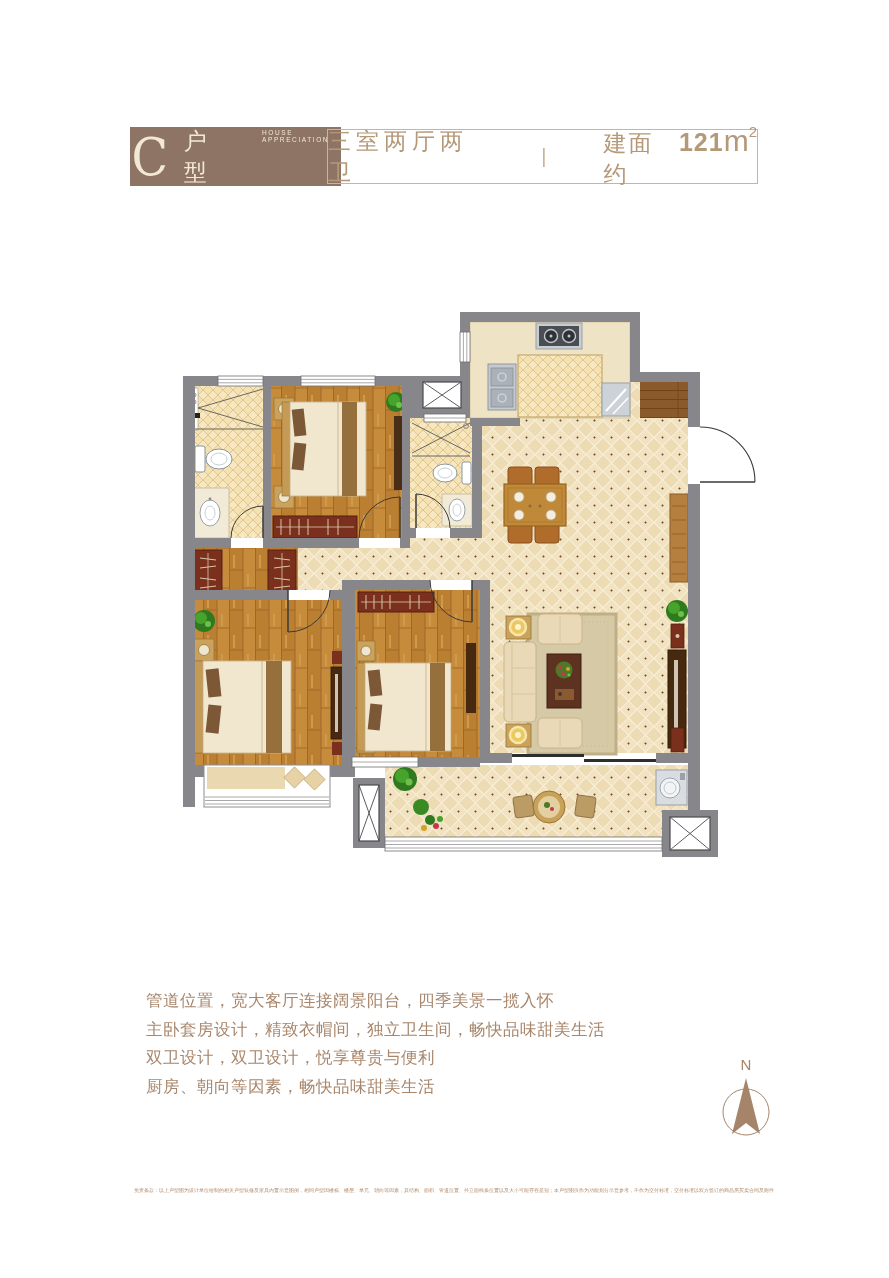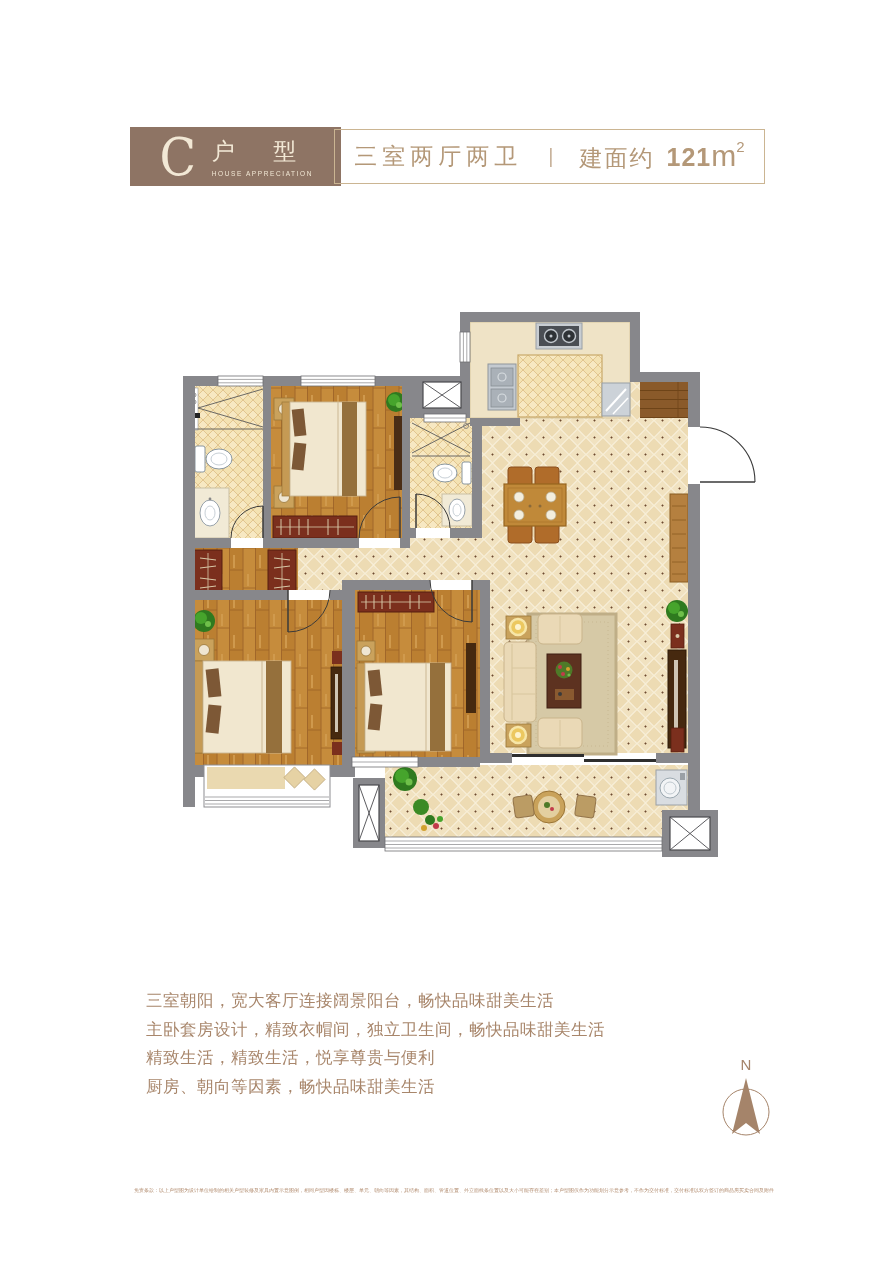--- a/index.html
+++ b/index.html
@@ -3,25 +3,25 @@
 <meta charset="utf-8">
 <style>
   html,body{margin:0;padding:0;background:#fff;}
   .page{position:relative;width:889px;height:1278px;background:#fff;overflow:hidden;
         font-family:"Liberation Sans",sans-serif;}
   
   .badge{position:absolute;left:130px;top:127px;width:211px;height:59px;
          display:flex;align-items:center;justify-content:center;gap:14px;}
   .badge-letter{font-family:"DejaVu Serif",serif;font-weight:200;font-size:52px;line-height:1;
                 transform:scaleX(.92);}
-  .badge-right{display:flex;flex-direction:column;align-items:flex-start;}
+  .badge-right{display:flex;flex-direction:row;align-items:flex-start;}
   .badge-label{font-size:23px;letter-spacing:16px;font-weight:400;}
   .badge-sub{font-size:6.5px;letter-spacing:1.6px;margin-top:3px;}
-  .spec{position:absolute;left:334px;top:129px;width:429px;height:53px;
-        display:flex;align-items:center;justify-content:center;}
+  .spec{position:absolute;left:327px;top:129px;width:429px;height:53px;
+        display:flex;align-items:center;justify-content:center;gap:31px;}
   .spec-rooms{font-size:23px;letter-spacing:5px;font-weight:500;}
   .spec-divider{font-size:20px;margin:0 26px;font-weight:100;opacity:.75;}
   .spec-area{display:flex;align-items:baseline;font-weight:500;justify-content:space-between;}
   .spec-area-prefix{font-size:23px;letter-spacing:2px;}
   .spec-area-value{font-size:25px;font-weight:700;letter-spacing:1px;margin-left:12px;}
   .spec-area-unit{font-size:30px;font-weight:300;}
   .spec-area-sup{font-size:15px;font-weight:300;position:relative;top:-14px;}
   
   .plan{position:absolute;left:178px;top:310px;width:580px;height:548px;}
   
@@ -527,23 +527,23 @@
         <line x1="294" y1="270" x2="294" y2="312" stroke-width="1.5"></line>
       </g>
       <g>
         <rect x="334" y="444" width="72" height="3" fill="#2e2e2e" stroke="none"></rect>
         <rect x="406" y="449" width="72" height="3" fill="#2e2e2e" stroke="none"></rect>
       </g>
     </g>
   </svg>
 
   <div class="features" style="color:#a8866b;">
-    <div>三室朝阳，宽大客厅连接阔景阳台，畅快品味甜美生活</div>
+    <div>管道位置，宽大客厅连接阔景阳台，四季美景一揽入怀</div>
     <div>主卧套房设计，精致衣帽间，独立卫生间，畅快品味甜美生活</div>
-    <div>精致生活，精致生活，悦享尊贵与便利</div>
+    <div>双卫设计，双卫设计，悦享尊贵与便利</div>
     <div>厨房、朝向等因素，畅快品味甜美生活</div>
   </div>
 
   <div class="compass" style="color:#a5846a;">
     <div class="compass-n">N</div>
     <svg width="58" height="66" viewBox="0 0 58 66">
       <circle cx="29" cy="38" r="23" fill="none" stroke="#a5846a" stroke-width="1"></circle>
       <path d="M29 4 L43 60 L29 49 L15 60 Z" fill="#a5846a"></path>
     </svg>
   </div>

